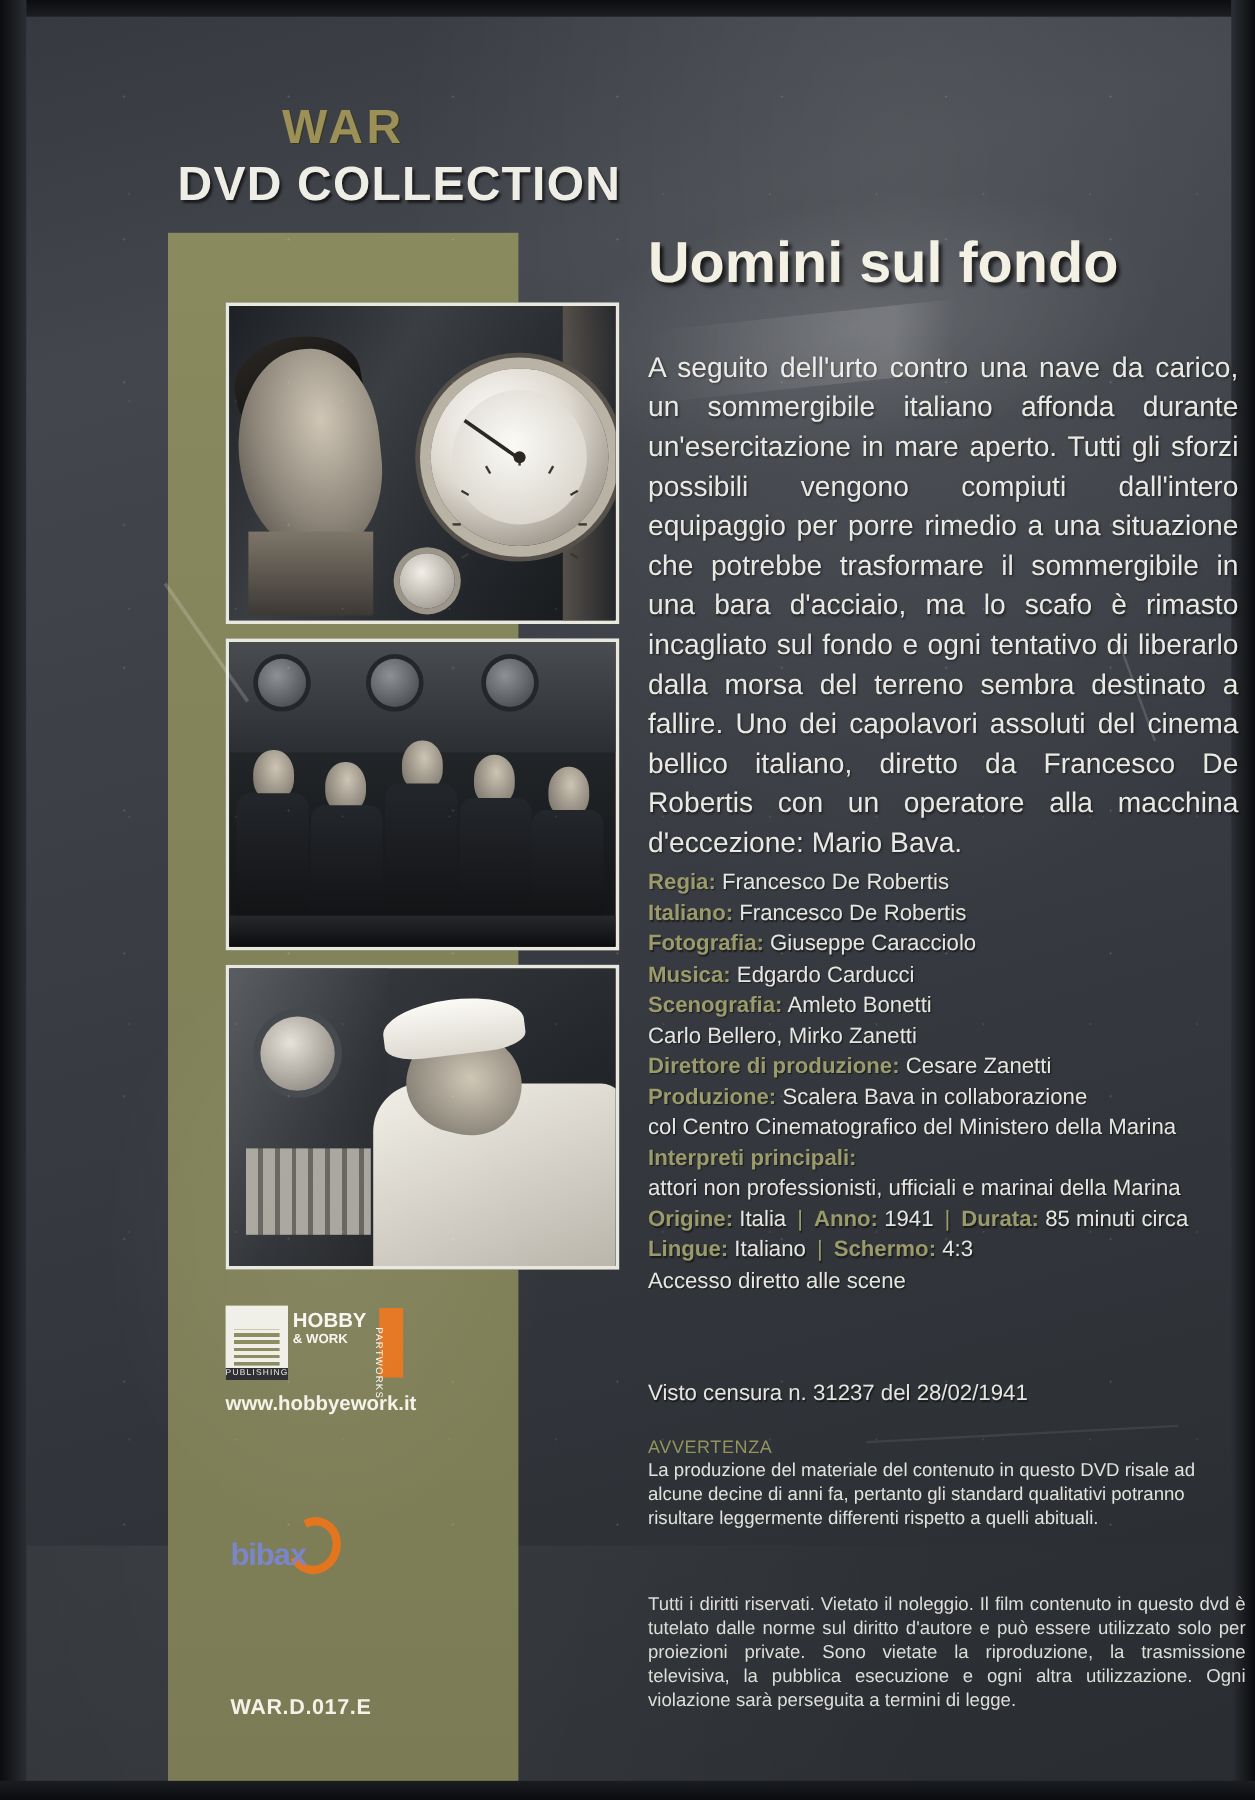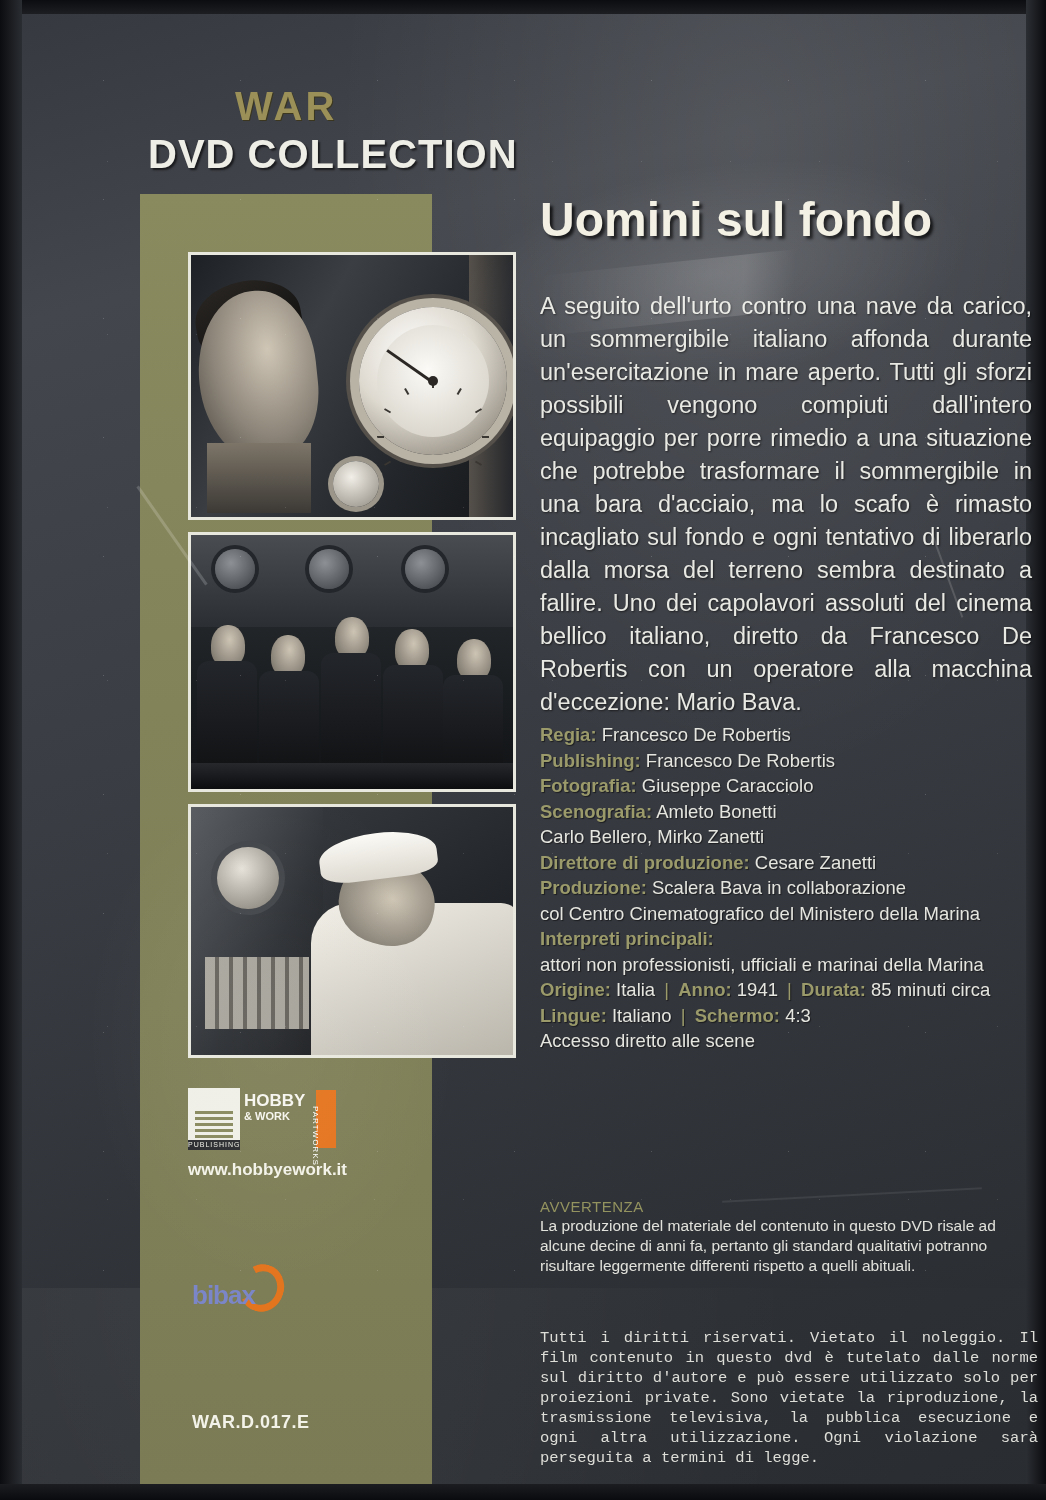--- a/index.html
+++ b/index.html
@@ -78,21 +78,21 @@
   }
   .k{color:#9a9a6b;font-weight:bold;}
   .sep{color:#9a9a6b;padding:0 4px;}
 
   #censura{position:absolute;left:518px;top:1136px;width:500px;color:#e6e6e0;font-size:18.5px;
     text-shadow:1px 1px 1px rgba(0,0,0,.5);}
 
   #warn-label{position:absolute;left:518px;top:1184px;color:#93935f;font-size:15px;letter-spacing:.5px;}
   #warn-body{position:absolute;left:518px;top:1202px;width:498px;color:#e2e2dc;font-size:15.5px;line-height:20px;}
   #copy{position:absolute;left:518px;top:1277px;width:500px;color:#f2f2ec;font-size:18px;font-weight:bold;}
-  #legal{position:absolute;left:518px;top:1314px;width:498px;color:#dedeD8;font-size:15.5px;line-height:20px;text-align:justify;font-family:Liberation Mono, monospace;}
+  #legal{position:absolute;left:518px;top:1314px;width:498px;color:#dedeD8;font-size:15.5px;line-height:20px;text-align:justify;}
 
   
   .photo{position:absolute;border:3px solid #e8e8df;overflow:hidden;background:#1e2024;}
   #photo1{left:166px;top:238px;width:322px;height:262px;}
   #photo2{left:166px;top:518px;width:322px;height:254px;}
   #photo3{left:166px;top:790px;width:322px;height:248px;}
   .ph-img{position:absolute;inset:0;}
 
   
   #p1-bg{background:linear-gradient(120deg,#1d2024 0%,#3b3f44 35%,#23262a 70%,#15171a 100%);}
@@ -290,22 +290,23 @@
       <div id="bibax-txt">bibax</div>
     </div>
 
     <div id="code">WAR.D.017.E</div>
 
     <div id="title">Uomini sul fondo</div>
     <div id="synopsis">A seguito dell'urto contro una nave da carico, un sommergibile italiano affonda durante un'esercitazione in mare aperto. Tutti gli sforzi possibili vengono compiuti dall'intero equipaggio per porre rimedio a una situazione che potrebbe trasformare il sommergibile in una bara d'acciaio, ma lo scafo è rimasto incagliato sul fondo e ogni tentativo di liberarlo dalla morsa del terreno sembra destinato a fallire. Uno dei capolavori assoluti del cinema bellico italiano, diretto da Francesco De Robertis con un operatore alla macchina d'eccezione: Mario Bava.</div>
 
     <div id="credits">
       <div><span class="k">Regia:</span> <span>Francesco De Robertis</span></div>
-      <div><span class="k">Publishing:</span> <span>Francesco De Robertis</span></div>
+      <div><span class="k">Italiano:</span> <span>Francesco De Robertis</span></div>
       <div><span class="k">Fotografia:</span> <span>Giuseppe Caracciolo</span></div>
+      <div><span class="k">Musica:</span> <span>Edgardo Carducci</span></div>
       <div><span class="k">Scenografia:</span> <span>Amleto Bonetti</span></div>
       <div><span>Carlo Bellero, Mirko Zanetti</span></div>
       <div><span class="k">Direttore di produzione:</span> <span>Cesare Zanetti</span></div>
       <div><span class="k">Produzione:</span> <span>Scalera Bava in collaborazione</span></div>
       <div><span>col Centro Cinematografico del Ministero della Marina</span></div>
       <div><span class="k">Interpreti principali:</span></div>
       <div><span>attori non professionisti, ufficiali e marinai della Marina</span></div>
 
       <div>
         <span class="k">Origine:</span>
@@ -320,20 +321,21 @@
       <div>
         <span class="k">Lingue:</span>
         <span>Italiano</span>
         <span class="sep">|</span>
         <span class="k">Schermo:</span>
         <span>4:3</span>
       </div>
       <div>Accesso diretto alle scene</div>
     </div>
 
+    <div id="censura">Visto censura n. 31237 del 28/02/1941</div>
     <div id="warn-label">AVVERTENZA</div>
     <div id="warn-body">La produzione del materiale del contenuto in questo DVD risale ad alcune decine di anni fa, pertanto gli standard qualitativi potranno risultare leggermente differenti rispetto a quelli abituali.</div>
     <div id="legal">Tutti i diritti riservati. Vietato il noleggio. Il film contenuto in questo dvd è tutelato dalle norme sul diritto d'autore e può essere utilizzato solo per proiezioni private.   Sono vietate la riproduzione, la trasmissione televisiva, la pubblica esecuzione e ogni altra utilizzazione.  Ogni violazione sarà perseguita a termini di legge.</div>
 
     <div class="glare" id="glare1"></div>
     <div class="glare" id="glare2"></div>
     <div class="glare" id="scratch1"></div>
     <div class="glare" id="scratch2"></div>
     <div class="glare" id="scratch3"></div>
     <div class="glare" id="scratch4"></div>

